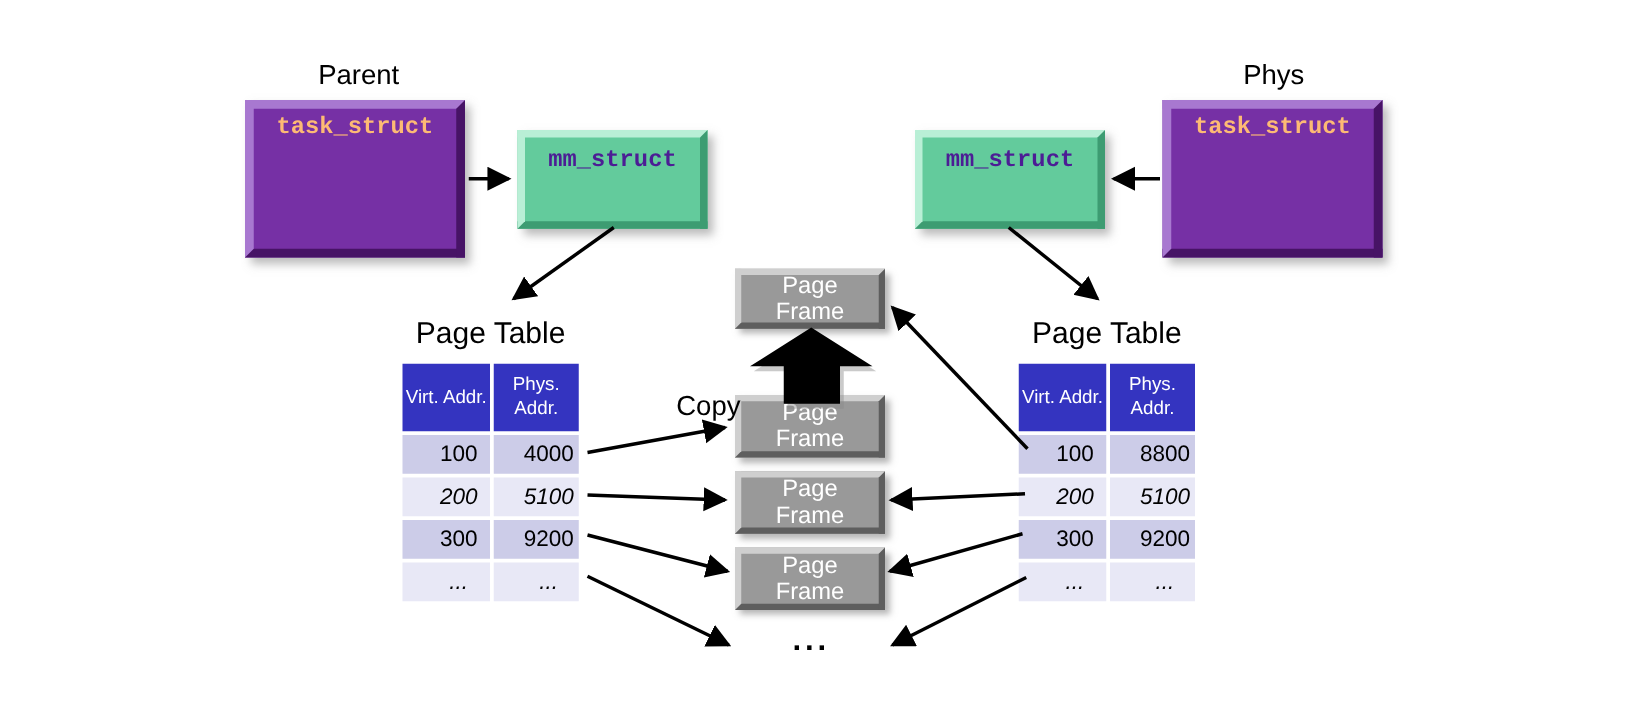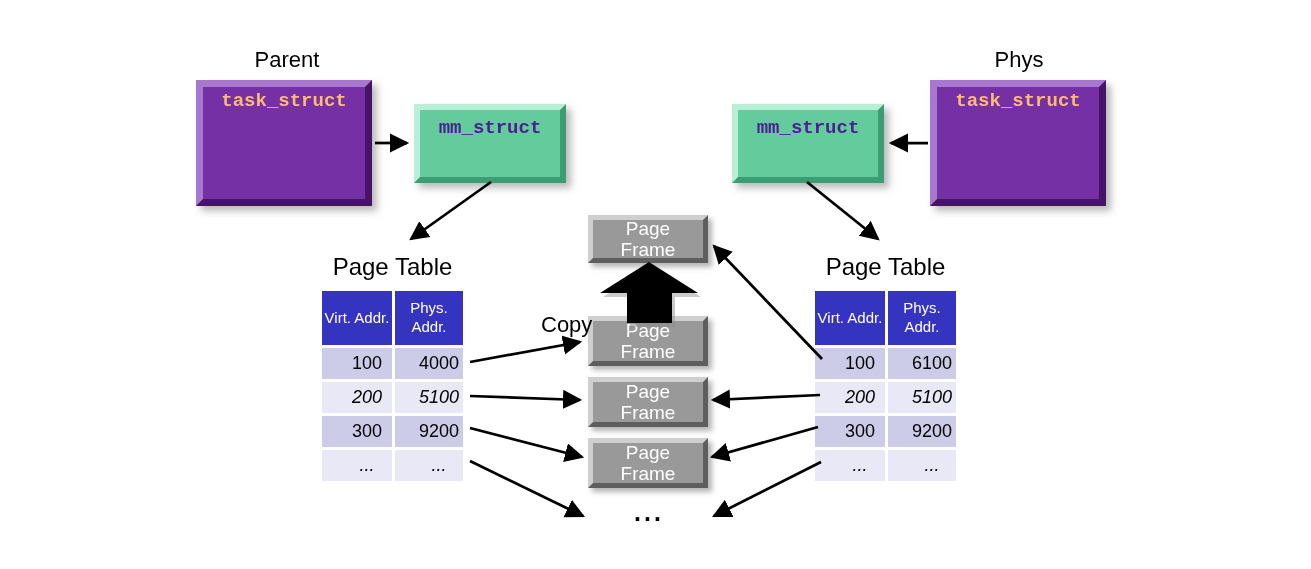--- a/index.html
+++ b/index.html
@@ -107,21 +107,21 @@
     <div class="dcell row-dark">300</div>
     <div class="dcell row-dark">9200</div>
     <div class="dcell row-light">...</div>
     <div class="dcell row-light">...</div>
   </div>
 
   <div class="abs ptable" style="left:815px; top:291px;">
     <div class="hcell">Virt. Addr.</div>
     <div class="hcell">Phys. Addr.</div>
     <div class="dcell row-dark">100</div>
-    <div class="dcell row-dark">6100</div>
+    <div class="dcell row-dark">8800</div>
     <div class="dcell row-light">200</div>
     <div class="dcell row-light">5100</div>
     <div class="dcell row-dark">300</div>
     <div class="dcell row-dark">9200</div>
     <div class="dcell row-light">...</div>
     <div class="dcell row-light">...</div>
   </div>
 
   <div class="abs pframe" style="left:588px; top:215px; height:48px;">
     <span class="frame-text">Page Frame</span>

